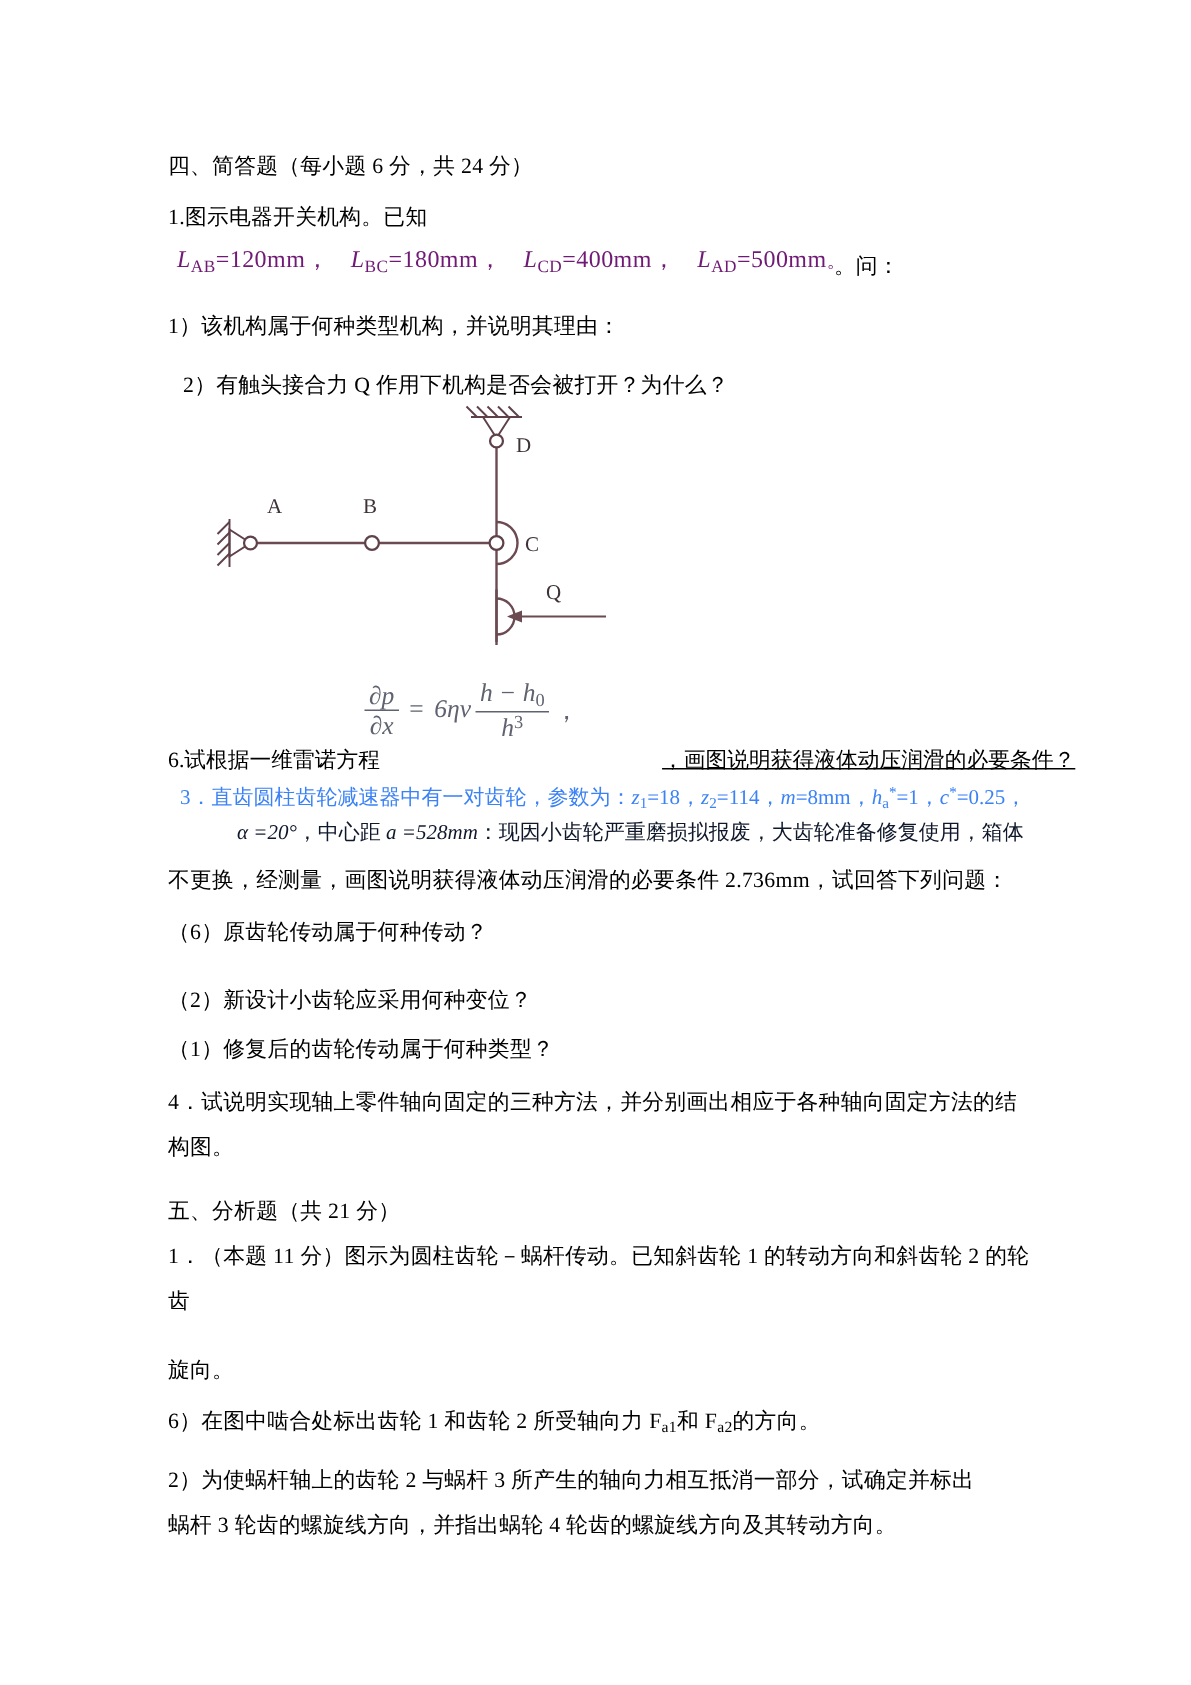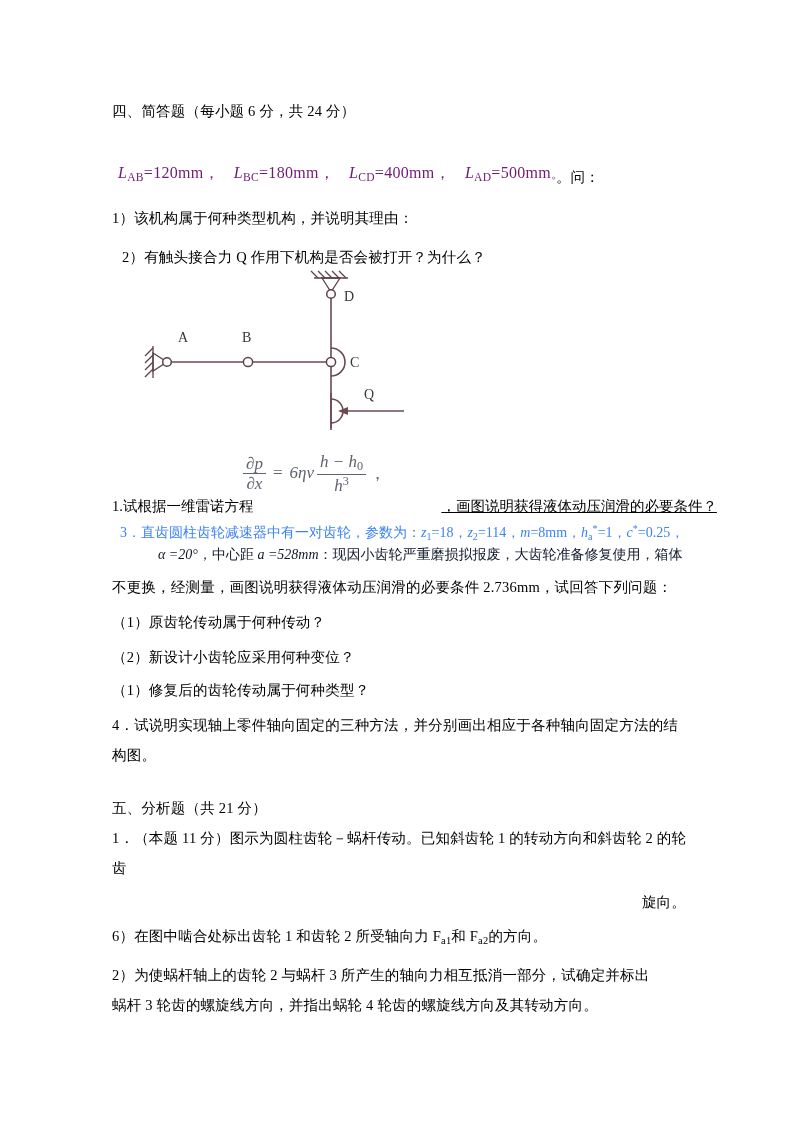--- a/index.html
+++ b/index.html
@@ -117,20 +117,21 @@
   }
   .blocklines { position: absolute; left: 112px; top: 572px; width: 574px; }
 </style>
 </head>
 <body>
 
 <div class="page">
 
   <div class="content">
     <div class="line sec-head">四、简答题（每小题 6 分，共 24 分）</div>
+    <div class="line" style="margin-top:4px;">1.图示电器开关机构。已知</div>
   </div>
 
   <div class="lvals">
     <span><span class="mi">L</span><span class="sub">AB</span><span>=120mm</span></span><span>，</span><span class="gapc"></span><span><span class="mi">L</span><span class="sub">BC</span><span>=180mm</span></span><span>，</span><span class="gapc"></span><span><span class="mi">L</span><span class="sub">CD</span><span>=400mm</span></span><span>，</span><span class="gapc"></span><span><span class="mi">L</span><span class="sub">AD</span><span>=500mm</span></span><span class="mm-small">。</span>
   </div>
   <div class="ask">。问：</div>
 
   <div style="position:absolute;left:112px;top:203px;width:572px;">
     <div class="line">1）该机构属于何种类型机构，并说明其理由：</div>
     <div class="line indent2" style="margin-top:9px;">2）有触头接合力 Q 作用下机构是否会被打开？为什么？</div>
@@ -199,45 +200,45 @@
       <span class="mi">6ηv</span>
       <span class="frac">
         <span class="num"><span class="mi">h − h</span><span class="sub">0</span></span>
         <span class="den"><span class="mi">h</span><span class="sup">3</span></span>
       </span>
       <span>，</span>
     </div>
   </div>
 
   <div class="q2line">
-    <span>1.试根据一维雷诺方程</span><span class="after">，画图说明获得液体动压润滑的必要条件？</span>
+    <span>6.试根据一维雷诺方程</span><span class="after">，画图说明获得液体动压润滑的必要条件？</span>
   </div>
 
   <div class="q3line1">
     <span>3．直齿圆柱齿轮减速器中有一对齿轮，参数为：</span><span><span class="mi">z</span><span class="sub">1</span><span>=18</span></span>，<span><span class="mi">z</span><span class="sub">2</span><span>=114</span></span>，<span><span class="mi">m</span><span>=8mm</span></span>，<span><span class="mi">h</span><span class="sub">a</span><span class="sup">*</span><span>=1</span></span>，<span><span class="mi">c</span><span class="sup">*</span><span>=0.25</span></span><span>，</span>
   </div>
 
   <div class="q3line2">
     <span class="mi">α =20°</span><span>，中心距 </span><span class="mi">a =528mm</span><span>：现因小齿轮严重磨损拟报废，大齿轮准备修复使用，箱体</span>
   </div>
 
   <div class="blocklines">
     <div class="line">不更换，经测量，画图说明获得液体动压润滑的必要条件 2.736mm，试回答下列问题：</div>
-    <div class="line" style="margin-top:5px;">（1）原齿轮传动属于何种传动？</div>
-    <div class="line" style="margin-top:5px;font-family:Liberation Serif, serif;">（2）新设计小齿轮应采用何种变位？</div>
+    <div class="line" style="margin-top:5px;">（6）原齿轮传动属于何种传动？</div>
+    <div class="line" style="margin-top:15px;font-family:Liberation Serif, serif;">（2）新设计小齿轮应采用何种变位？</div>
     <div class="line" style="margin-top:3px;">（1）修复后的齿轮传动属于何种类型？</div>
     <div class="line" style="margin-top:5px;">4．试说明实现轴上零件轴向固定的三种方法，并分别画出相应于各种轴向固定方法的结</div>
     <div class="line">构图。</div>
   </div>
 
   <div style="position:absolute;left:112px;top:793px;width:574px;">
     <div class="line sec-head">五、分析题（共 21 分）</div>
     <div class="line" style="">1．（本题    11 分）图示为圆柱齿轮－蜗杆传动。已知斜齿轮 1 的转动方向和斜齿轮 2 的轮</div>
     <div class="line">齿</div>
-    <div class="line" style="margin-top:4px;text-align:right;">旋向。</div>
+    <div class="line" style="margin-top:16px;">旋向。</div>
     <div class="line" style="margin-top:4px;">
       <span>6）在图中啮合处标出齿轮 1 和齿轮 2 所受轴向力 F</span><span class="sub">a1</span><span>和 F</span><span class="sub">a2</span><span>的方向。</span>
     </div>
     <div class="line" style="margin-top:4px;">2）为使蜗杆轴上的齿轮 2 与蜗杆 3 所产生的轴向力相互抵消一部分，试确定并标出</div>
     <div class="line">蜗杆 3 轮齿的螺旋线方向，并指出蜗轮 4 轮齿的螺旋线方向及其转动方向。</div>
   </div>
 
 </div>
 
 </body></html>

